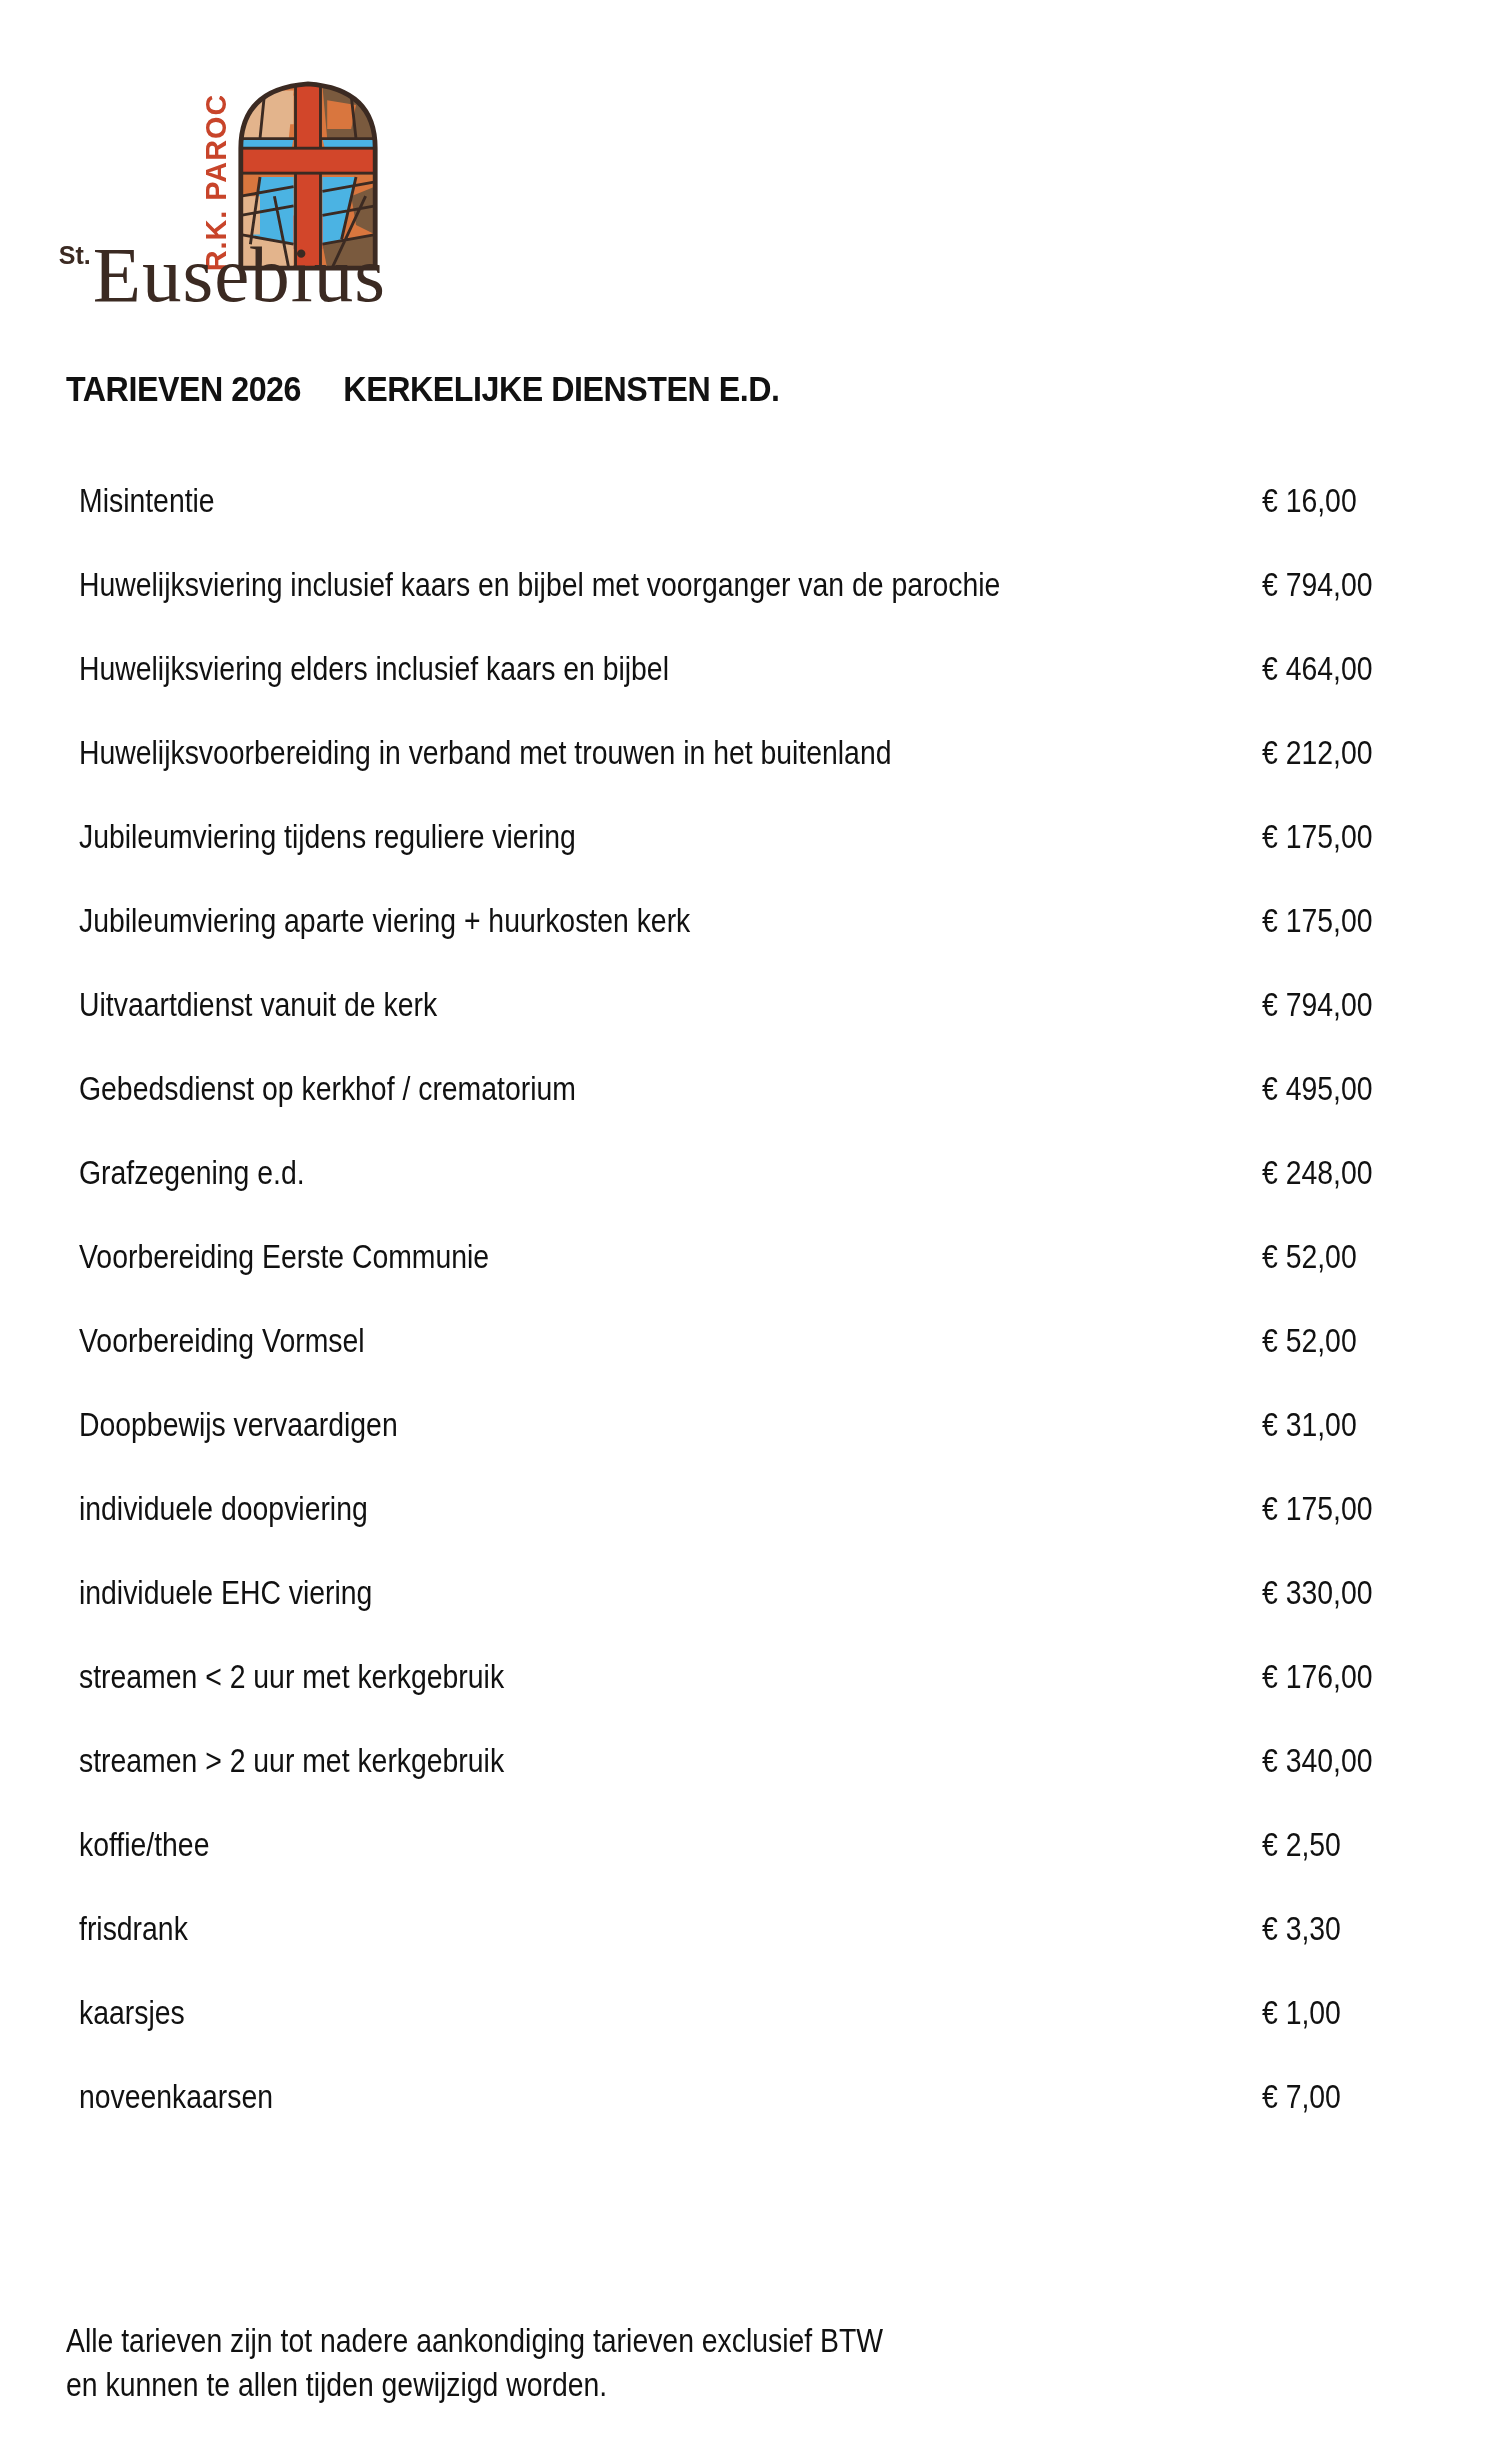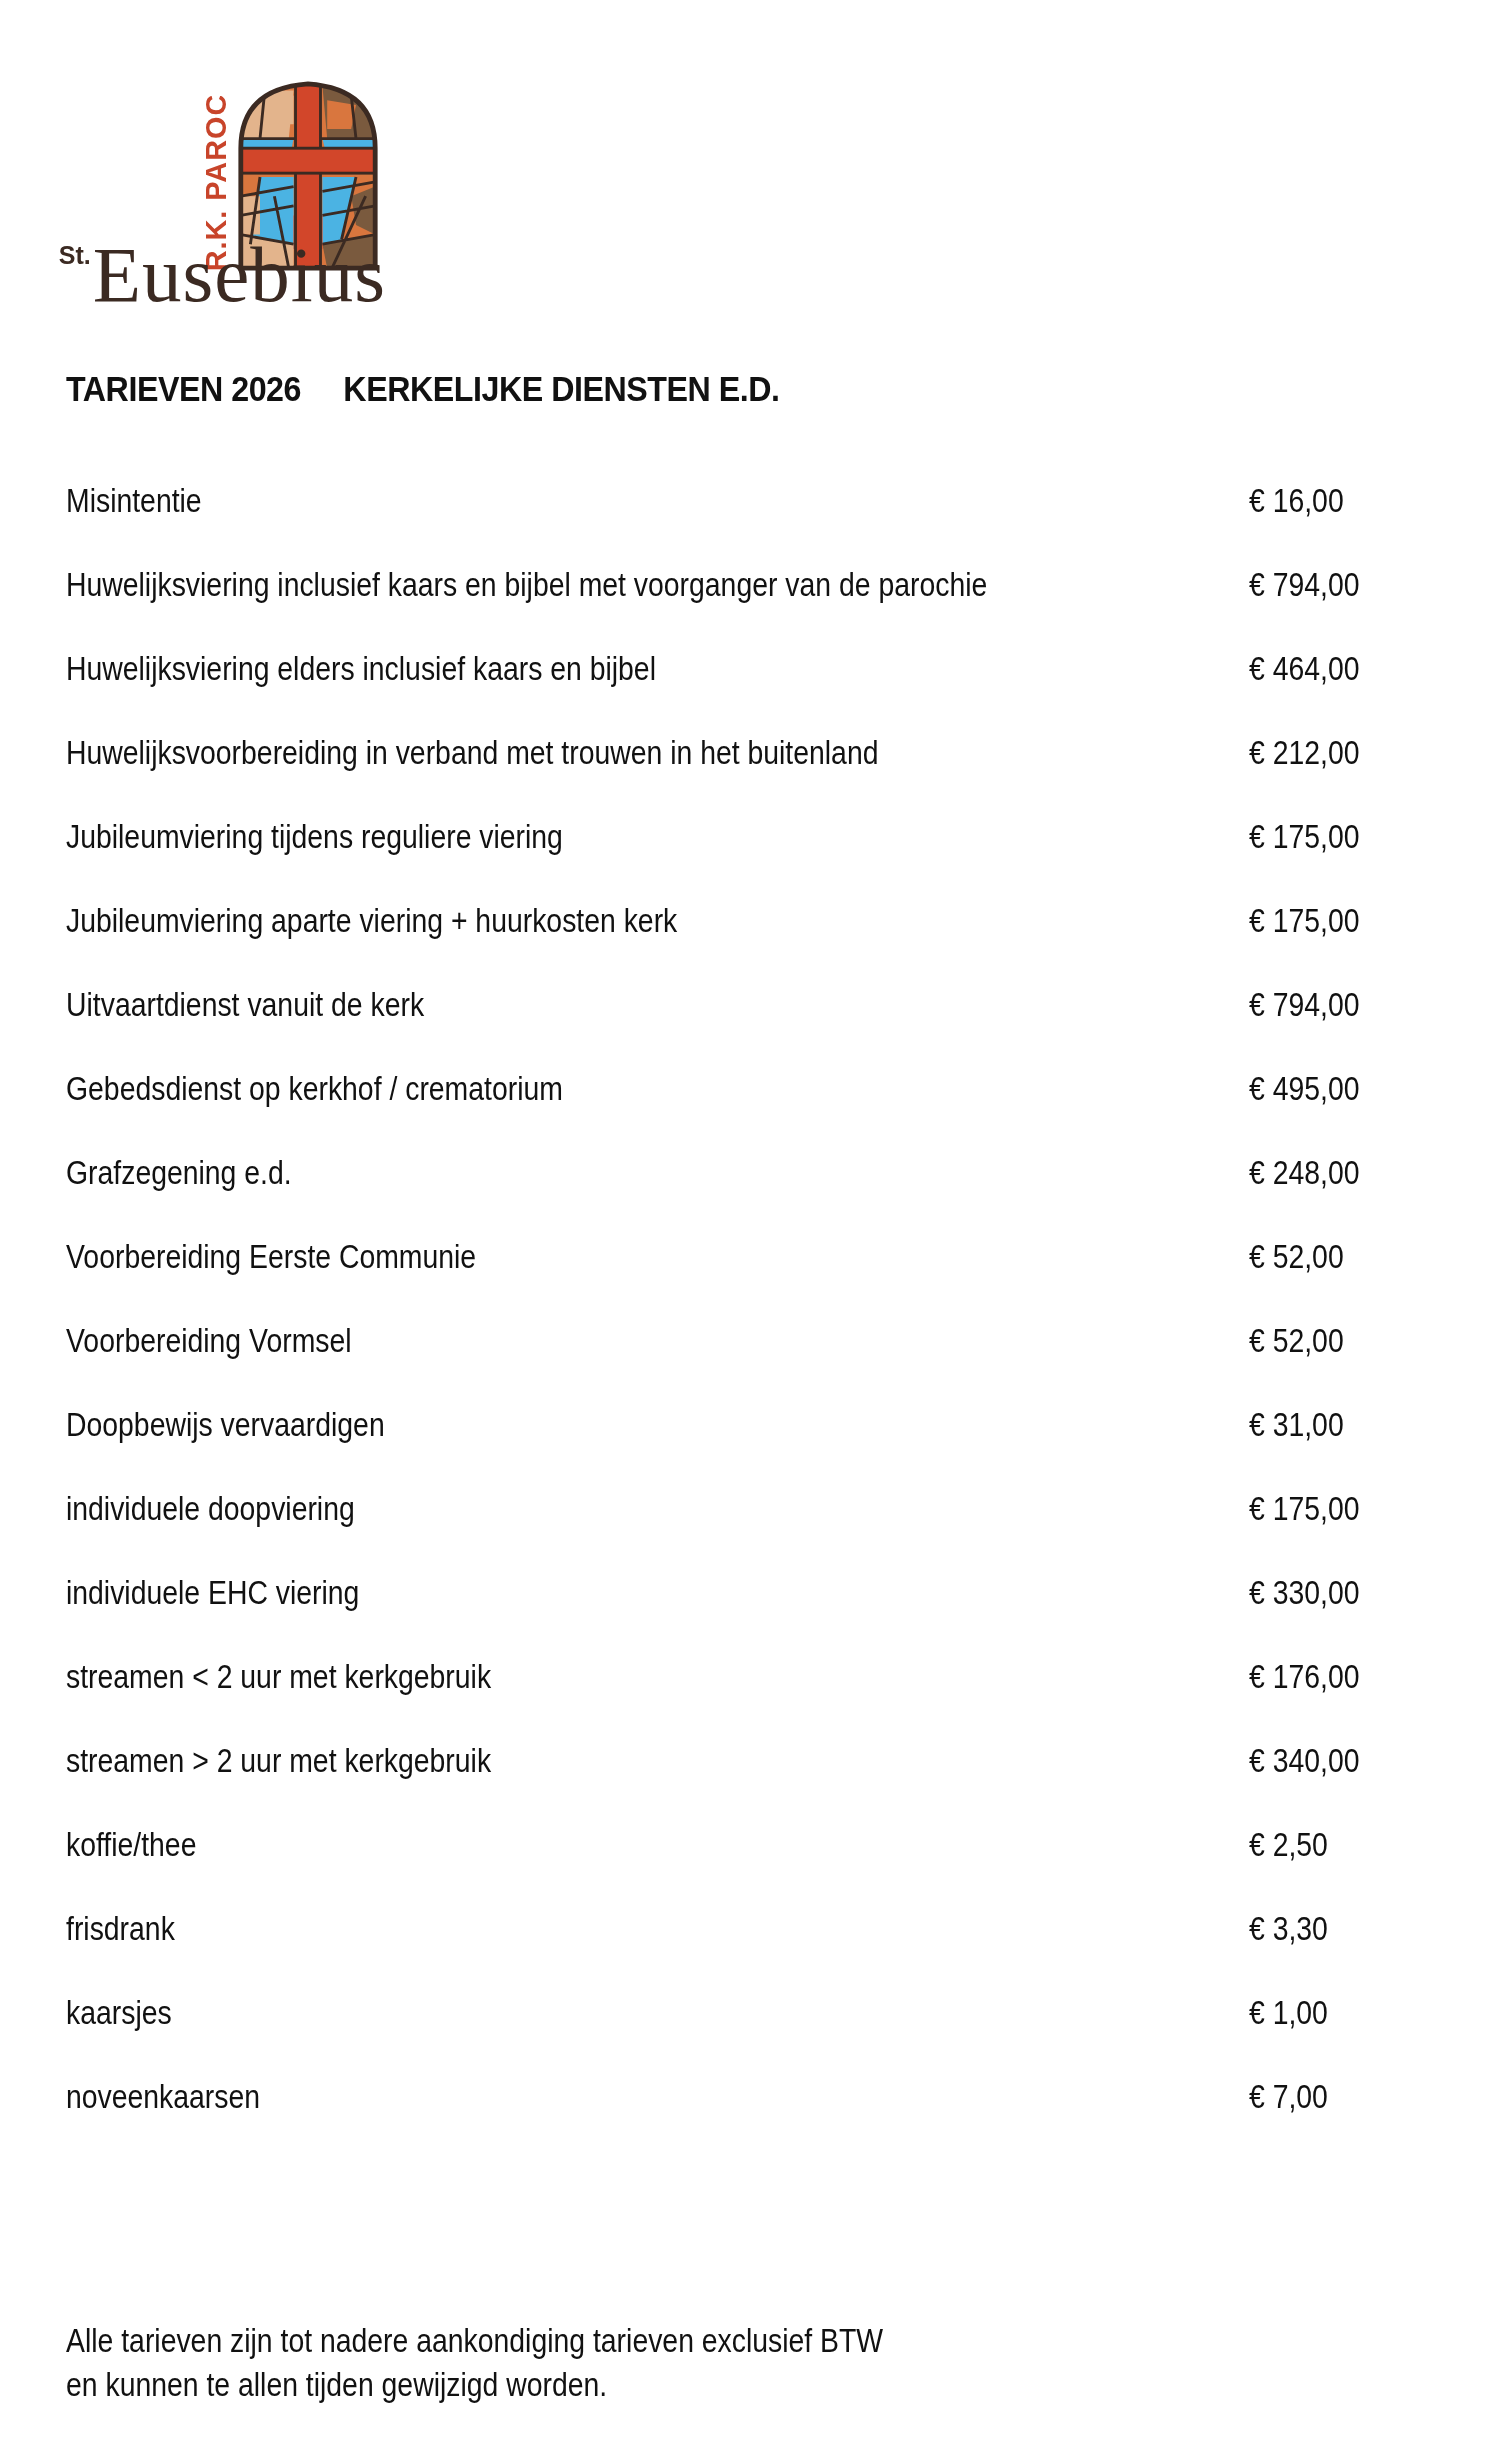--- a/index.html
+++ b/index.html
@@ -13,21 +13,21 @@
   .logo-st { font-size: 25px; font-weight: bold; vertical-align: 37px; margin-right: 2px;
              font-family: "Liberation Sans", sans-serif; }
   .logo-name { font-size: 79px; letter-spacing: 1px; }
 
   .heading { position: absolute; left: 66px; top: 369px; font-weight: bold; font-size: 35px;
              letter-spacing: -0.5px; white-space: nowrap; transform: scaleX(0.92); transform-origin: left; }
   .heading span { display: inline-block; }
   .heading .h-year { margin-right: 46px; }
 
   .rows { position: absolute; left: 66px; top: 477px; width: 1364px; }
-  .row { height: 84px; position: relative; }
+  .row { height: 84px; position: relative; margin-left: 13px; }
   .row .desc { position: absolute; left: 0; top: 0; font-size: 33px; white-space: nowrap;
                transform: scaleX(0.86); transform-origin: left; line-height: 48px; }
   .row .price { position: absolute; left: 1183px; top: 0; font-size: 33px; white-space: nowrap;
                 transform: scaleX(0.86); transform-origin: left; line-height: 48px; }
 
   .footer { position: absolute; left: 66px; top: 2319px; font-size: 33px; line-height: 44px;
             transform: scaleX(0.86); transform-origin: left; white-space: nowrap; }
 </style>
 </head>
 <body>

